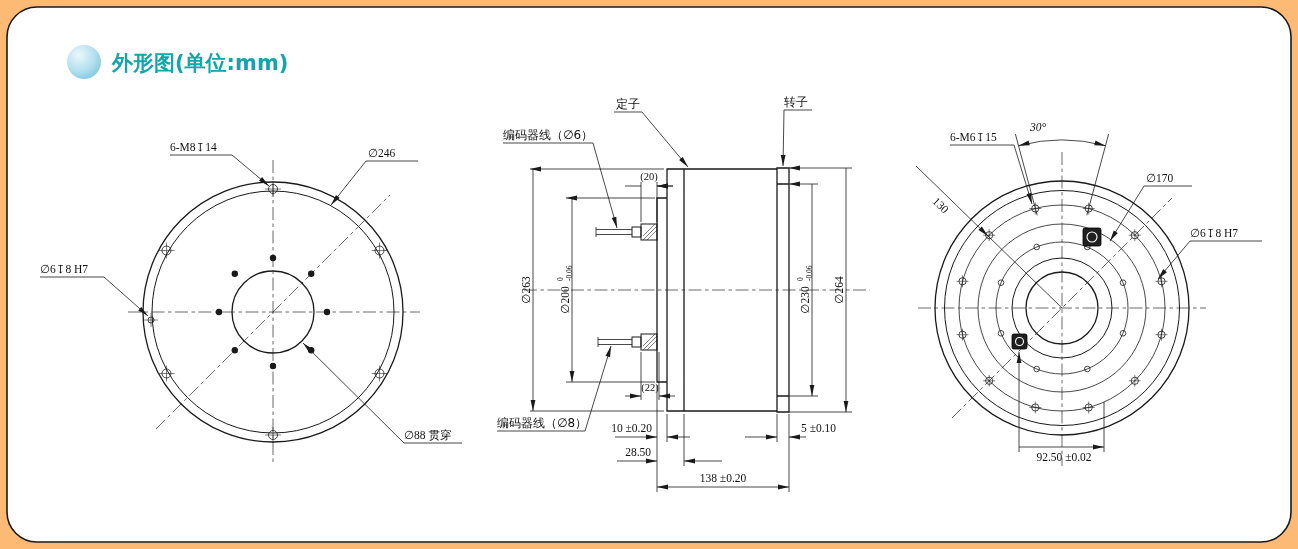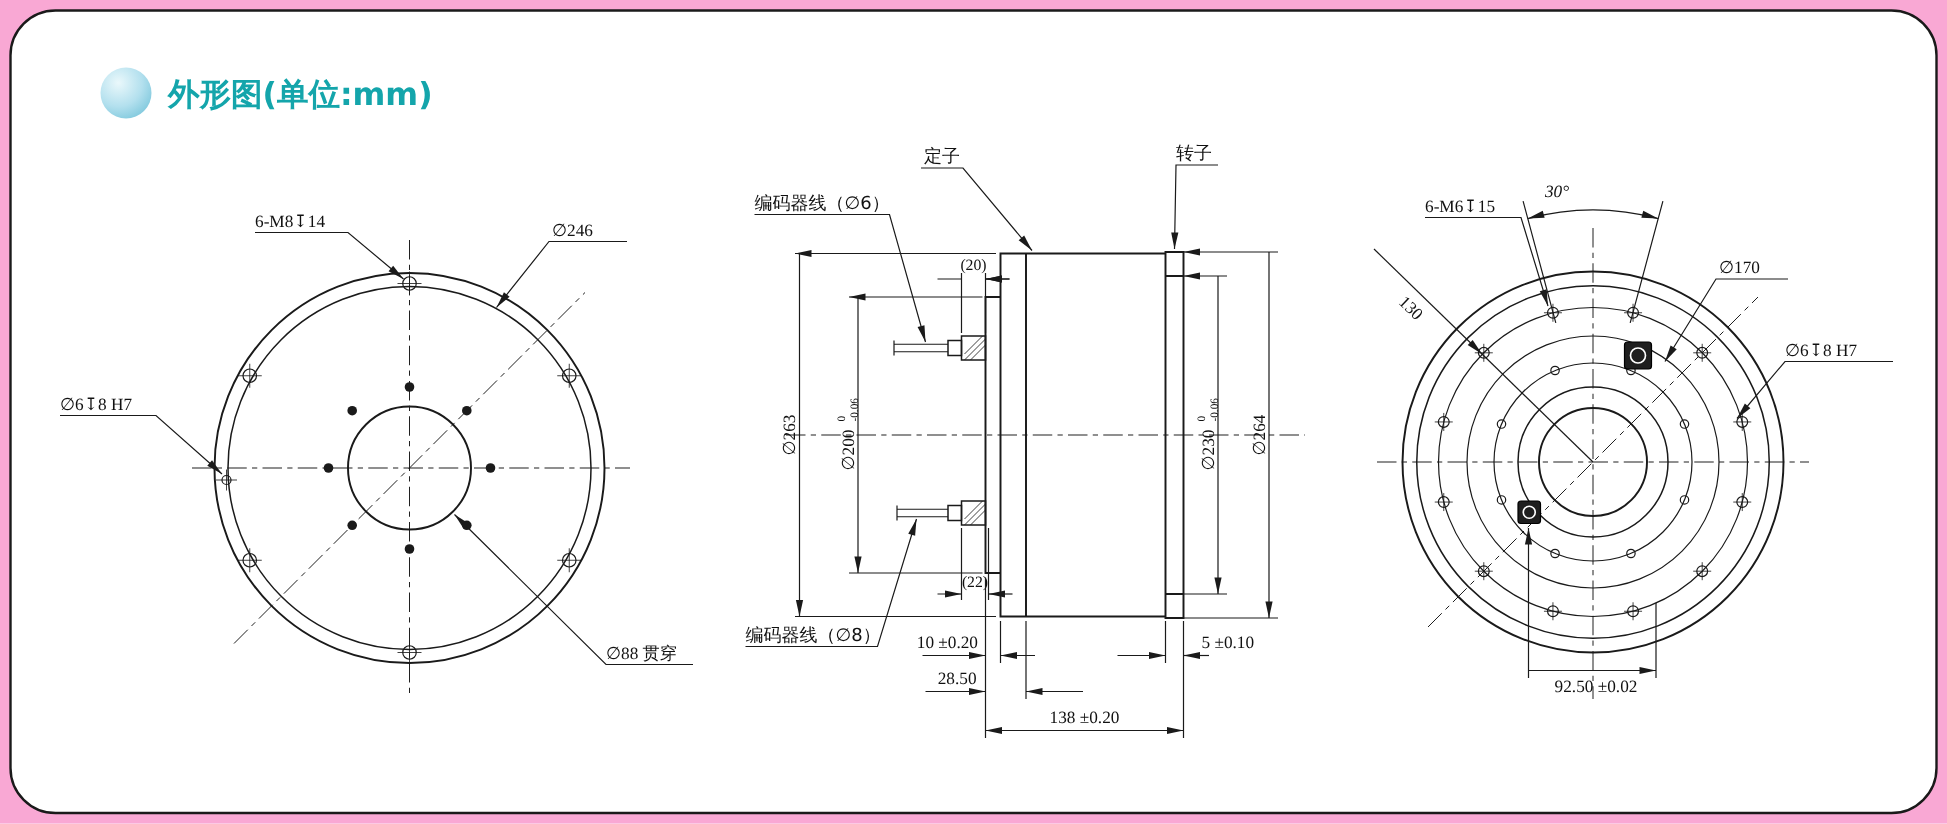--- a/index.html
+++ b/index.html
@@ -1,16 +1,16 @@
 <!DOCTYPE html>
 <html><head>
 <meta charset="utf-8">
 <style>
   html,body{margin:0;padding:0;}
-  .page{position:relative;width:1298px;height:549px;background:#f9a8d4;font-family:"Liberation Sans",sans-serif;overflow:hidden;}
+  .page{position:relative;width:1298px;height:549px;background:#fdba74;font-family:"Liberation Sans",sans-serif;overflow:hidden;}
   svg{display:block;}
   .ol{stroke:#1a1a1a;stroke-width:1.3;fill:none;stroke-linecap:square;}
   .o1{stroke:#1a1a1a;stroke-width:1;fill:none;}
   .tl{stroke:#1a1a1a;stroke-width:.8;fill:none;}
   .hl{stroke:#1a1a1a;stroke-width:.55;fill:none;}
   .cl{stroke:#1a1a1a;stroke-width:.65;fill:none;stroke-dasharray:13 3.5 3.5 3.5;}
   .dim{font:11.5px "Liberation Serif","DejaVu Serif",serif;fill:#111;}
   .dims{font:10.5px "Liberation Serif","DejaVu Serif",serif;fill:#111;}
   .dimI{font:italic 11.5px "Liberation Serif","DejaVu Serif",serif;fill:#111;}
   .tol{font:7.5px "Liberation Serif","DejaVu Serif",serif;fill:#111;}

